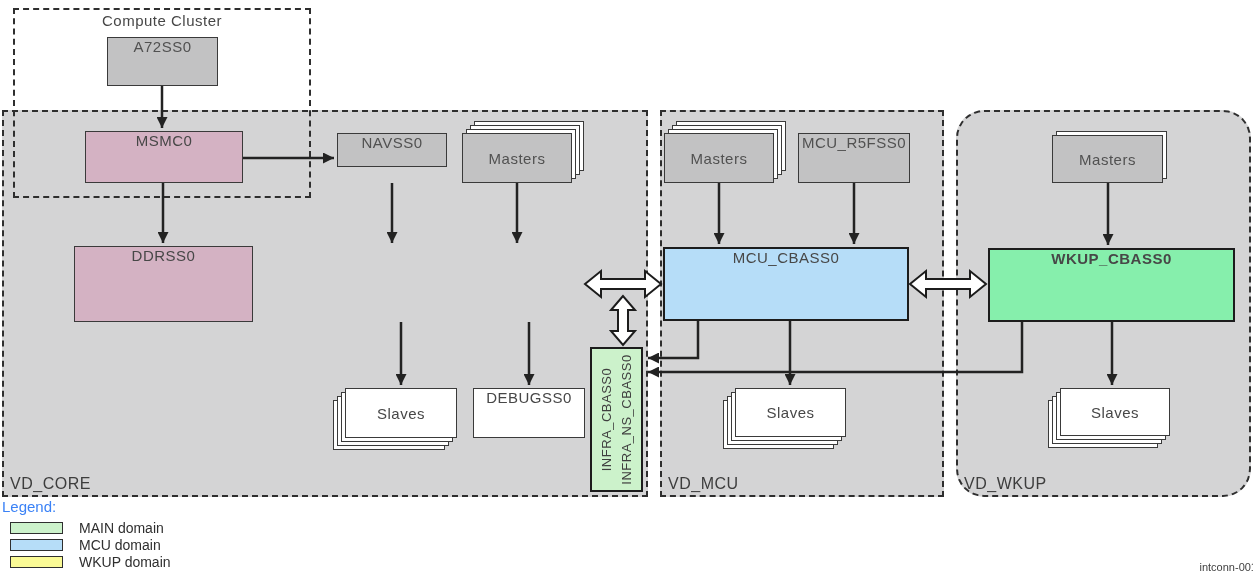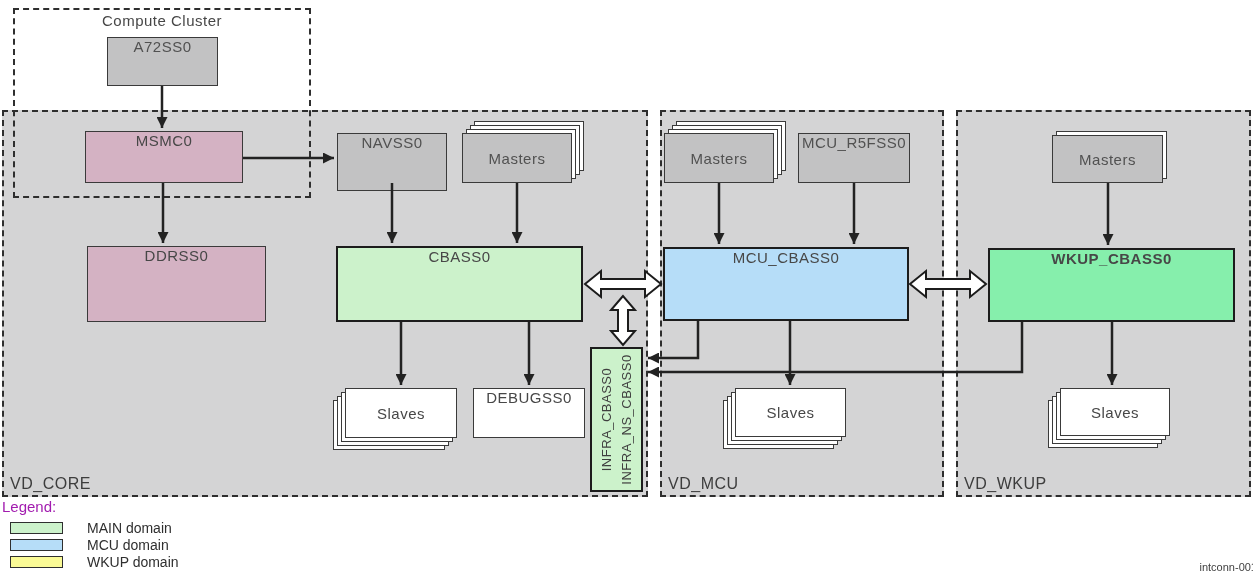--- a/index.html
+++ b/index.html
@@ -32,69 +32,66 @@
 
   
   .infra-box{position:absolute;border:2px solid #1c1c1c;display:flex;align-items:center;justify-content:center;z-index:3;box-sizing:border-box;}
   .infra-text{transform:rotate(-90deg);white-space:nowrap;text-align:center;font-size:13px;line-height:1.5;
               color:#3f3f3f;letter-spacing:.5px;}
 
   
   svg.connectors{position:absolute;left:0;top:0;z-index:5;pointer-events:none;}
 
   
-  .legend-title{position:absolute;left:2px;top:498px;font-size:15px;color:#a21caf;}
+  .legend-title{position:absolute;left:2px;top:498px;font-size:15px;color:#3b82f6;}
   .legend-item{position:absolute;display:flex;align-items:center;height:14px;}
   .legend-swatch{width:53px;height:12px;border:1px solid #2f2f2f;box-sizing:border-box;}
-  .legend-label{margin-left:24px;font-size:14px;color:#2f2f2f;}
+  .legend-label{margin-left:16px;font-size:14px;color:#2f2f2f;}
 
   .footer-id{position:absolute;top:561px;right:-4px;font-size:11px;color:#3f3f3f;}
 </style>
 </head>
 <body>
 
 <div class="canvas">
 
   <div class="region" style="left:2px;top:110px;width:642px;height:383px;text-align:center;">
     <div class="region-label">VD_CORE</div>
   </div>
   <div class="region" style="left:660px;top:110px;width:280px;height:383px;">
     <div class="region-label">VD_MCU</div>
   </div>
-  <div class="region" style="left:956px;top:110px;width:291px;height:383px;">
+  <div class="region" style="left:956px;top:110px;width:291px;height:383px;border-radius:28px;">
     <div class="region-label">VD_WKUP</div>
   </div>
 
   <div class="cluster-box" style="left:13px;top:8px;width:294px;height:186px;">
     <div class="cluster-label">Compute Cluster</div>
   </div>
 
   <div class="block gray" style="left:107px;top:37px;width:111px;height:49px;">
     <span>A72SS0</span>
   </div>
   <div class="block pink" style="left: 85px; top: 131px; width: 158px; height: 52px; background: rgb(212, 178, 195);">
     <span>MSMC0</span>
   </div>
-  <div class="block pink" style="left: 87px; top: 246px; width: 179px; height: 76px; background: rgb(212, 178, 195);">
+  <div class="block pink" style="left: 74px; top: 246px; width: 179px; height: 76px; background: rgb(212, 178, 195);">
     <span>DDRSS0</span>
   </div>
-  <div class="block gray" style="left:337px;top:133px;width:110px;height:58px;">
+  <div class="block gray" style="left:337px;top:133px;width:110px;height:34px;">
     <span>NAVSS0</span>
   </div>
 
   <div class="stack" style="left:462px;top:133px;width:110px;height:50px;">
     <div class="sheet" style="left:12px;top:-12px;width:110px;height:50px;"></div>
     <div class="sheet" style="left:8px;top:-8px;width:110px;height:50px;"></div>
     <div class="sheet" style="left:4px;top:-4px;width:110px;height:50px;"></div>
     <div class="front gray" style="width:110px;height:50px;background:#c2c2c3;border:1px solid #3a3a3a;">Masters</div>
   </div>
 
-  <div class="block cbass" style="left: 336px; top: 246px; width: 247px; height: 76px; background: rgb(204, 242, 203);">
-    <span>CBASS0</span>
-  </div>
 
   <div class="stack" style="left:345px;top:388px;width:112px;height:50px;">
     <div class="sheet" style="left:-12px;top:12px;width:112px;height:50px;"></div>
     <div class="sheet" style="left:-8px;top:8px;width:112px;height:50px;"></div>
     <div class="sheet" style="left:-4px;top:4px;width:112px;height:50px;"></div>
     <div class="front white" style="width:112px;height:50px;background:#ffffff;border:1px solid #3a3a3a;">Slaves</div>
   </div>
 
   <div class="block white" style="left:473px;top:388px;width:112px;height:50px;">
     <span>DEBUGSS0</span>

